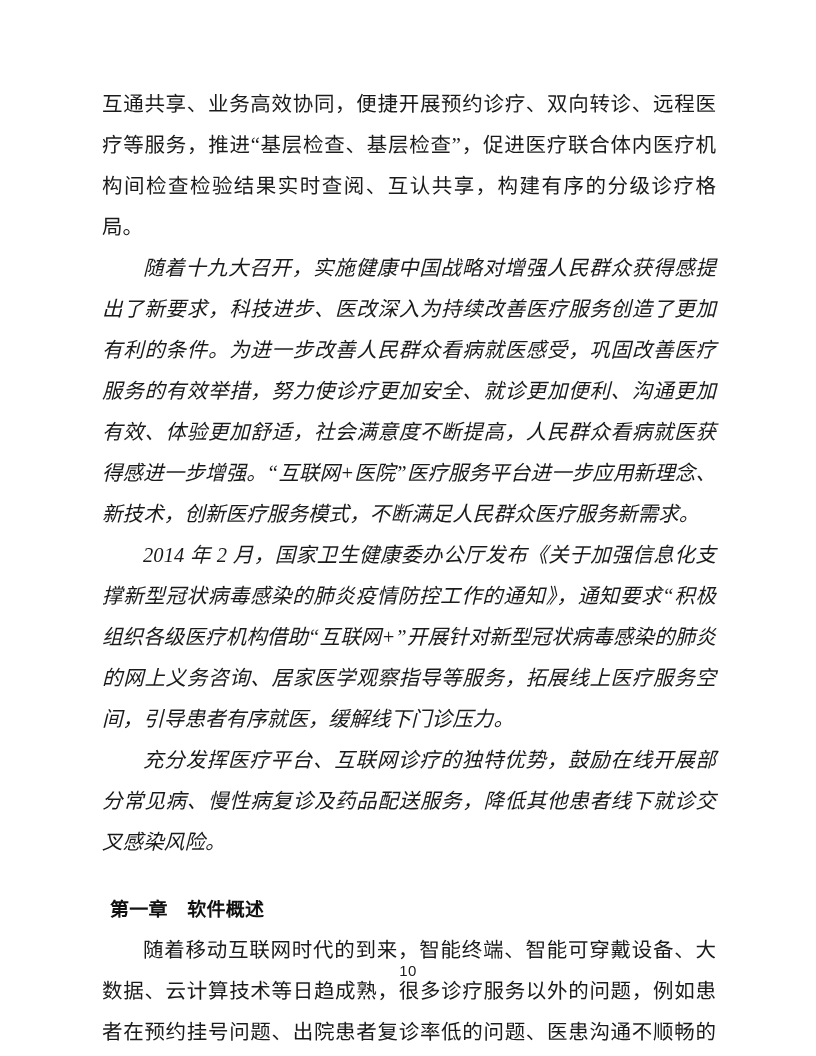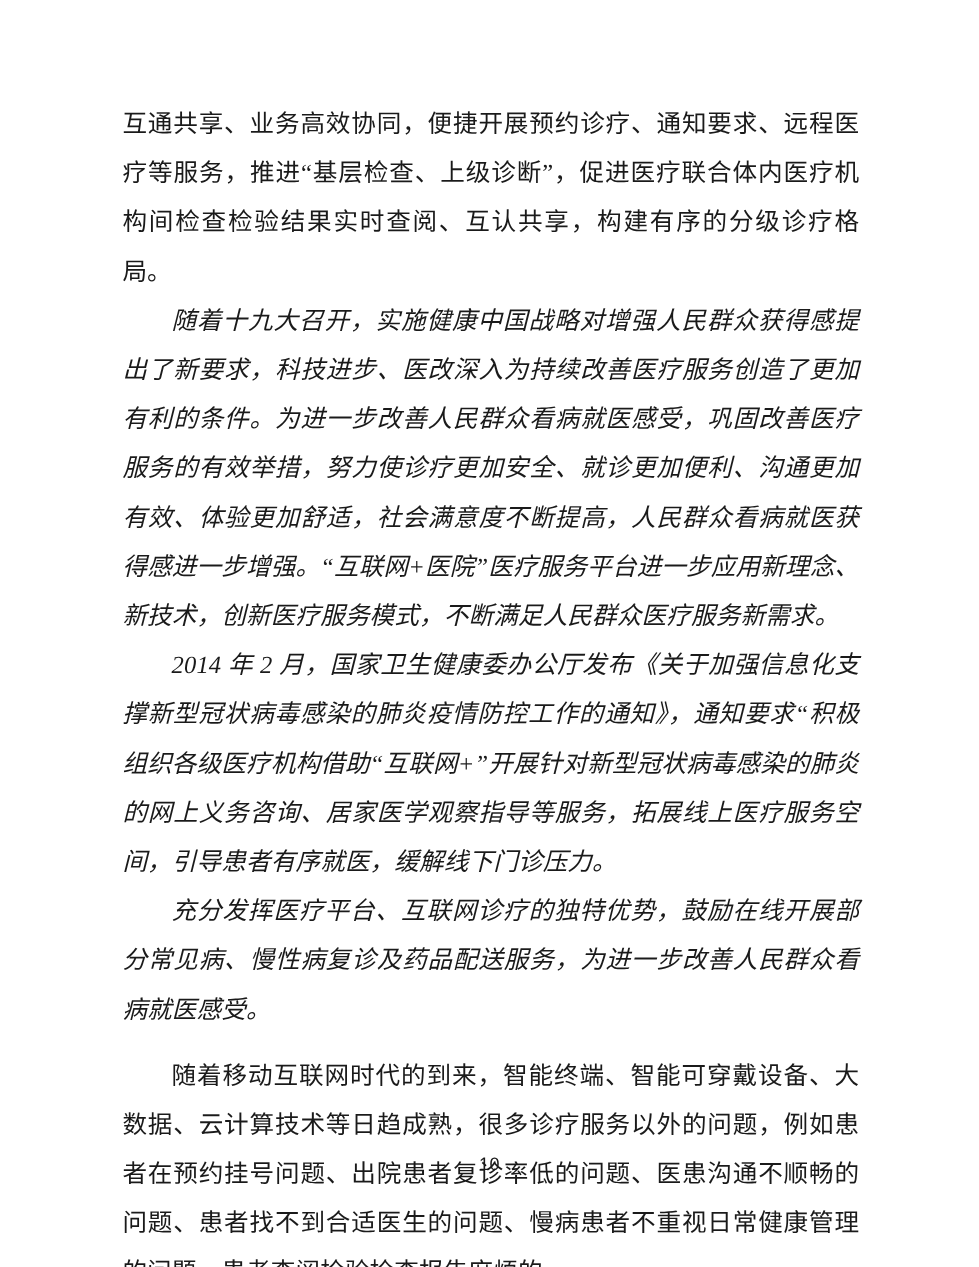--- a/index.html
+++ b/index.html
@@ -77,30 +77,31 @@
     letter-spacing: 0.5px;
   }
 </style>
 </head>
 <body>
 
 <div class="page">
 
   <div class="content">
 
-    <p class="para no-indent">互通共享、业务高效协同，便捷开展预约诊疗、通知要求、远程医疗等服务，推进“基层检查、上级诊断”，促进医疗联合体内医疗机构间检查检验结果实时查阅、互认共享，构建有序的分级诊疗格局。</p>
+    <p class="para no-indent">互通共享、业务高效协同，便捷开展预约诊疗、双向转诊、远程医疗等服务，推进“基层检查、基层检查”，促进医疗联合体内医疗机构间检查检验结果实时查阅、互认共享，构建有序的分级诊疗格局。</p>
 
     <p class="para">随着十九大召开，实施健康中国战略对增强人民群众获得感提出了新要求，科技进步、医改深入为持续改善医疗服务创造了更加有利的条件。为进一步改善人民群众看病就医感受，巩固改善医疗服务的有效举措，努力使诊疗更加安全、就诊更加便利、沟通更加有效、体验更加舒适，社会满意度不断提高，人民群众看病就医获得感进一步增强。“互联网+医院”医疗服务平台进一步应用新理念、新技术，创新医疗服务模式，不断满足人民群众医疗服务新需求。</p>
 
     <p class="para">2014 年 2 月，国家卫生健康委办公厅发布《关于加强信息化支撑新型冠状病毒感染的肺炎疫情防控工作的通知》，通知要求“积极组织各级医疗机构借助“互联网+”开展针对新型冠状病毒感染的肺炎的网上义务咨询、居家医学观察指导等服务，拓展线上医疗服务空间，引导患者有序就医，缓解线下门诊压力。</p>
 
-    <p class="para">充分发挥医疗平台、互联网诊疗的独特优势，鼓励在线开展部分常见病、慢性病复诊及药品配送服务，为进一步改善人民群众看病就医感受。</p>
+    <p class="para">充分发挥医疗平台、互联网诊疗的独特优势，鼓励在线开展部分常见病、慢性病复诊及药品配送服务，降低其他患者线下就诊交叉感染风险。</p>
 
     <div class="gap-md"></div>
 
+    <h2 class="chapter-heading">第一章　软件概述</h2>
 
     <p class="para">随着移动互联网时代的到来，智能终端、智能可穿戴设备、大数据、云计算技术等日趋成熟，很多诊疗服务以外的问题，例如患者在预约挂号问题、出院患者复诊率低的问题、医患沟通不顺畅的问题、患者找不到合适医生的问题、慢病患者不重视日常健康管理的问题、患者查阅检验检查报告麻烦的</p>
 
   </div>
 
   <div class="page-number">10</div>
 
 </div>
 
 </body></html>

